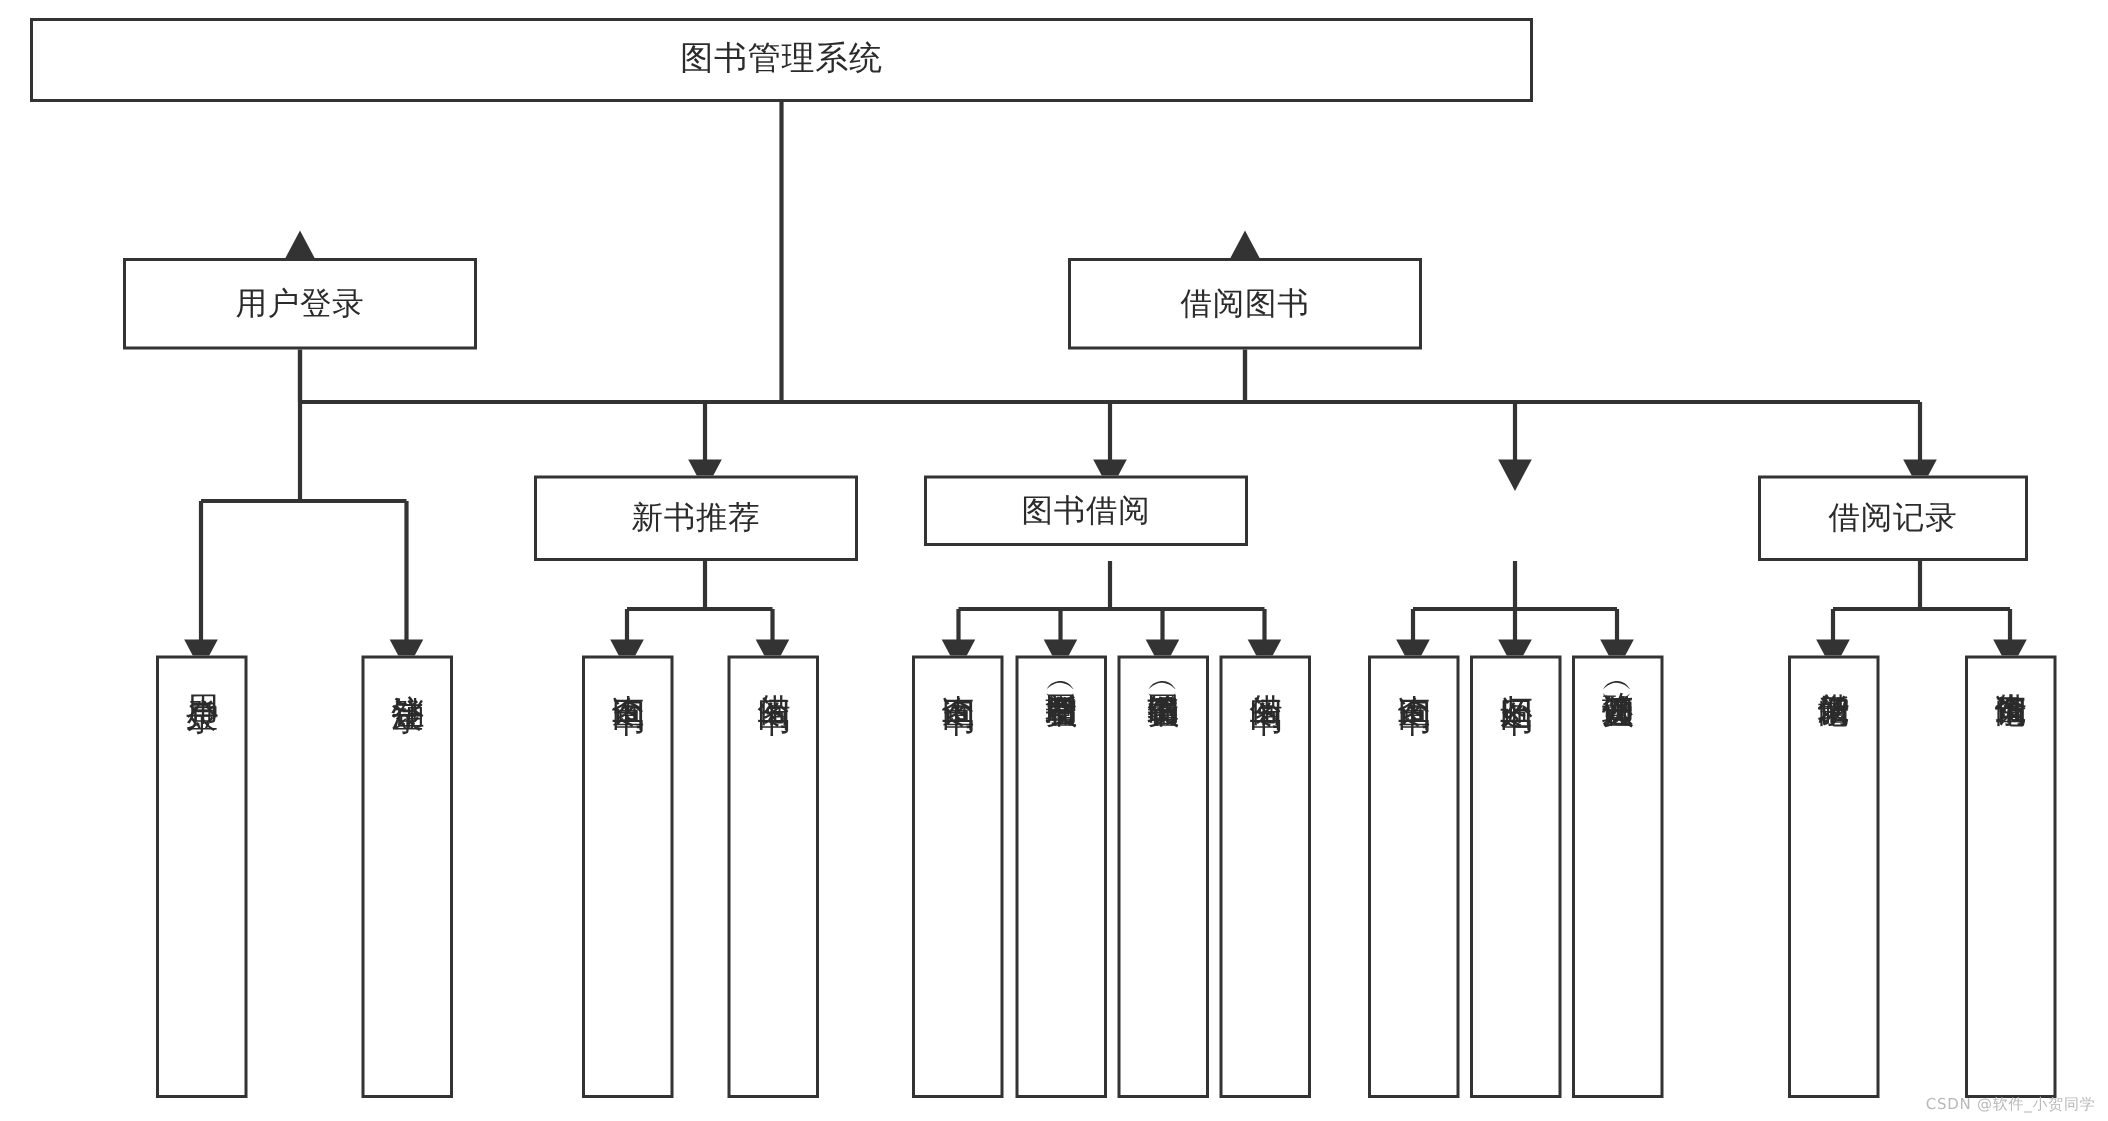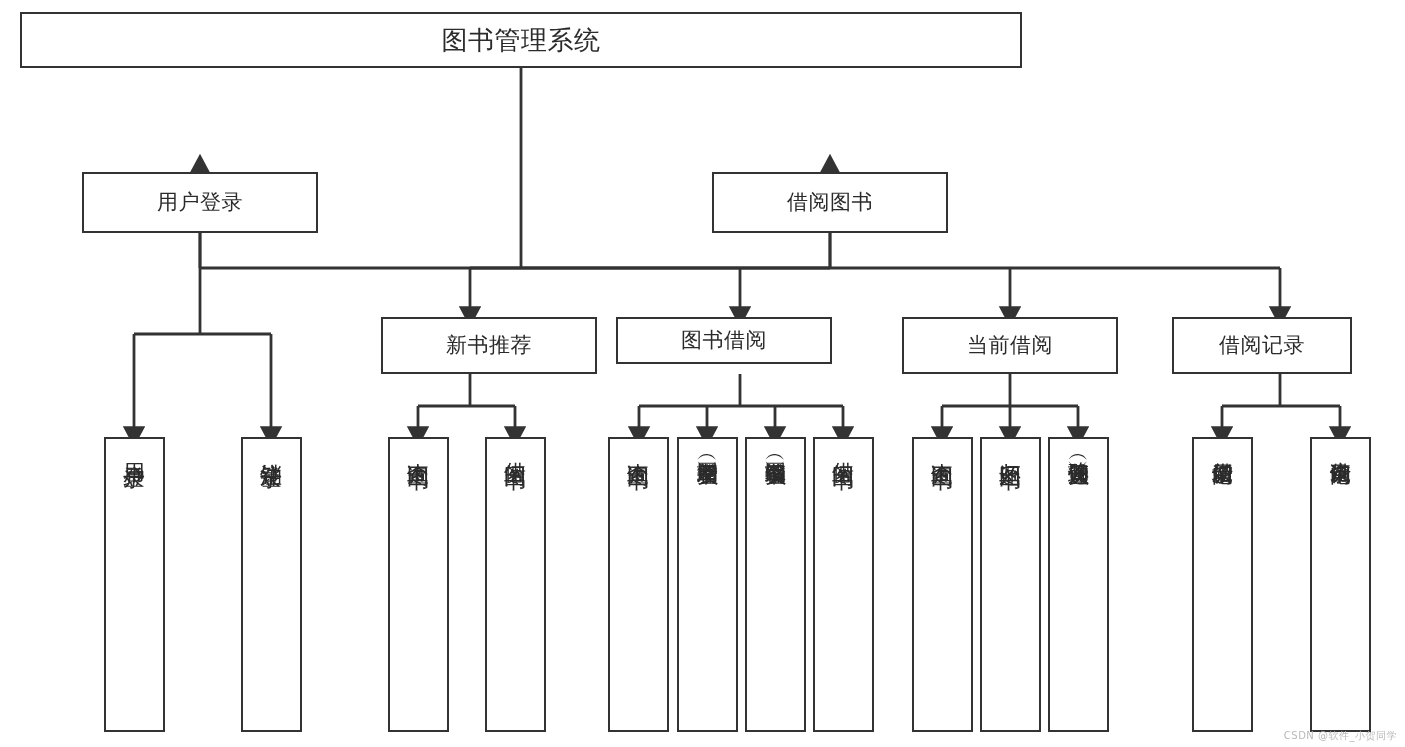--- a/index.html
+++ b/index.html
@@ -44,21 +44,21 @@
     line-height: 1.18;
     letter-spacing: 0.5px;
     white-space: nowrap;
   }
   
   .node.horiz .node-label {
     writing-mode: horizontal-tb;
     font-size: 21px;
   }
   .node.root .node-label {
-    font-size: 26px;
+    font-size: 22px;
   }
   
   .node.vert {
     align-items: flex-start;
     justify-content: center;
     padding-top: 6px;
   }
   .node.vert .node-label {
     writing-mode: vertical-rl;
     text-orientation: upright;
@@ -142,29 +142,26 @@
     <span class="node-label">图书管理系统</span>
   </div>
 
   <div class="node horiz" style="left:82px; top:172px; width:236px; height:61px;">
     <span class="node-label">用户登录</span>
   </div>
   <div class="node horiz" style="left:712px; top:172px; width:236px; height:61px;">
     <span class="node-label">借阅图书</span>
   </div>
 
-  <div class="node horiz" style="left:381px; top:317px; width:216px; height:57px;">
+  <div class="node horiz" style="left:356px; top:317px; width:216px; height:57px;">
     <span class="node-label">新书推荐</span>
   </div>
   <div class="node horiz" style="left:616px; top:317px; width:216px; height:47px;">
     <span class="node-label">图书借阅</span>
   </div>
-  <div class="node horiz" style="left:902px; top:317px; width:216px; height:57px;">
-    <span class="node-label">当前借阅</span>
-  </div>
   <div class="node horiz" style="left:1172px; top:317px; width:180px; height:57px;">
     <span class="node-label">借阅记录</span>
   </div>
 
   <div class="node vert" style="left:104px; top:437px; width:61px; height:295px;">
     <span class="node-label">用户登录</span>
   </div>
   <div class="node vert" style="left:241px; top:437px; width:61px; height:295px;">
     <span class="node-label">注销登录</span>
   </div>

